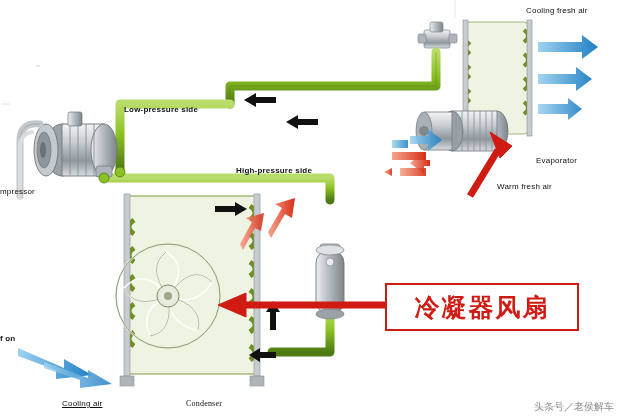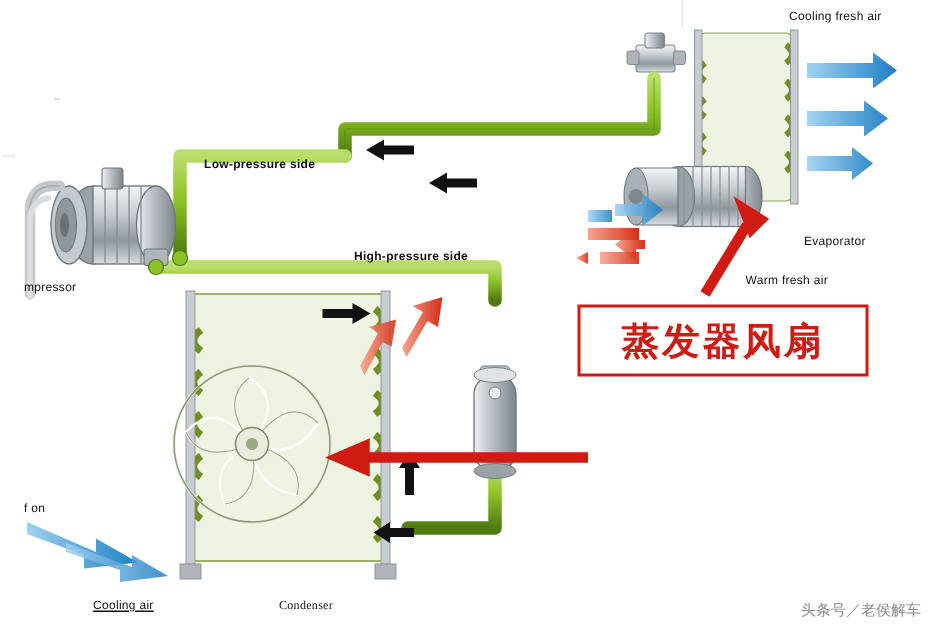--- a/index.html
+++ b/index.html
@@ -283,26 +283,26 @@
       <path d="M246 293 L218 305 L246 317 Z"></path>
     </g>
 
     <g stroke="#cfd3d6" stroke-width="1" fill="none">
       <path d="M36 66 L40 66"></path>
       <path d="M2 104 L10 104" opacity="0.6"></path>
       <path d="M455 0 L455 18" opacity="0.5"></path>
     </g>
   </svg>
 
-  <div class="lbl lbl-b" style="left:136px;top:105px;text-align:center;">Low-pressure side</div>
+  <div class="lbl lbl-b" style="left:124px;top:105px;text-align:center;">Low-pressure side</div>
   <div class="lbl lbl-b" style="left:236px;top:166px;">High-pressure side</div>
   <div class="lbl" style="left:526px;top:6px;">Cooling fresh air</div>
   <div class="lbl" style="left:536px;top:156px;">Evaporator</div>
   <div class="lbl" style="left:497px;top:182px;">Warm fresh air</div>
-  <div class="lbl" style="left:16px;top:187px;">mpressor</div>
-  <div class="lbl" style="left:16px;top:334px;">f on</div>
+  <div class="lbl" style="left:0px;top:187px;">mpressor</div>
+  <div class="lbl" style="left:0px;top:334px;font-weight:bold;">f on</div>
   <div class="lbl" style="left:62px;top:399px;text-decoration:underline;">Cooling air</div>
   <div class="lbl" style="left:186px;top:399px;font-family:Liberation Serif, serif;">Condenser</div>
 
-  <div class="cn-box" id="cn-evap">蒸发器风扇</div>
+  <div class="cn-box" id="cn-cond">冷凝器风扇</div>
 
   <div id="watermark">头条号／老侯解车</div>
 </div>
 
 </body></html>

